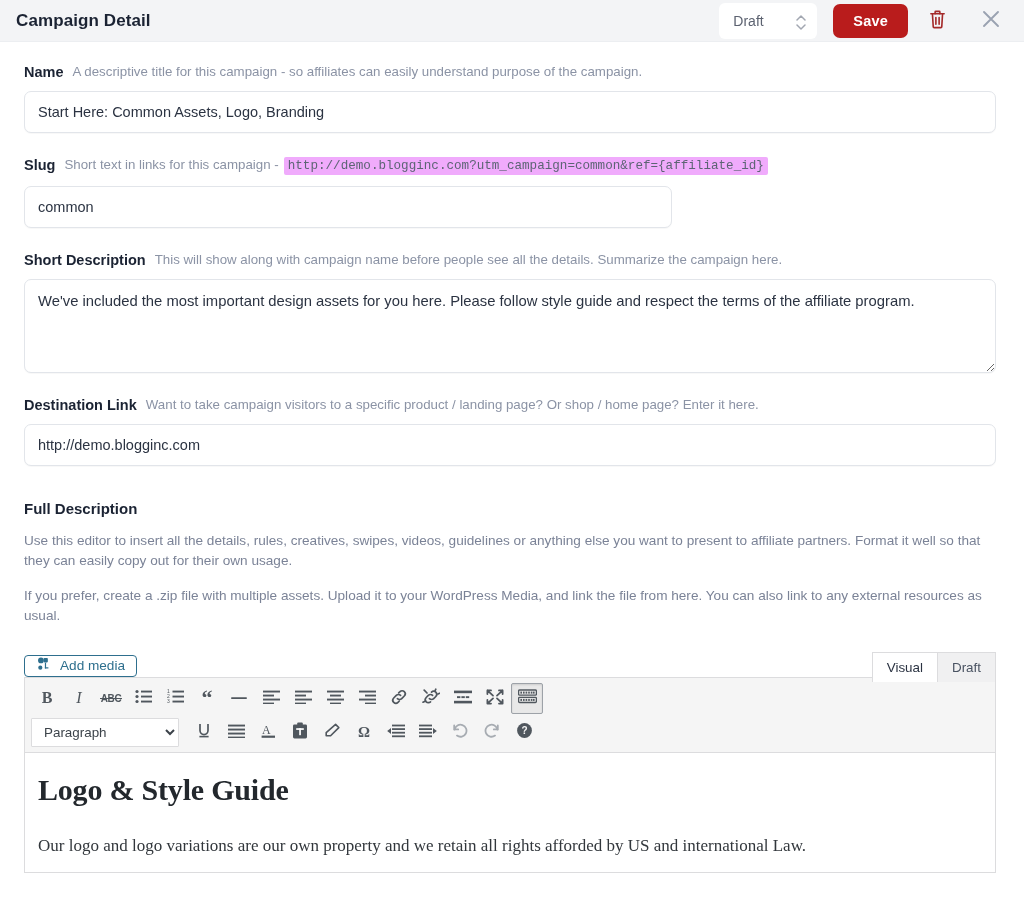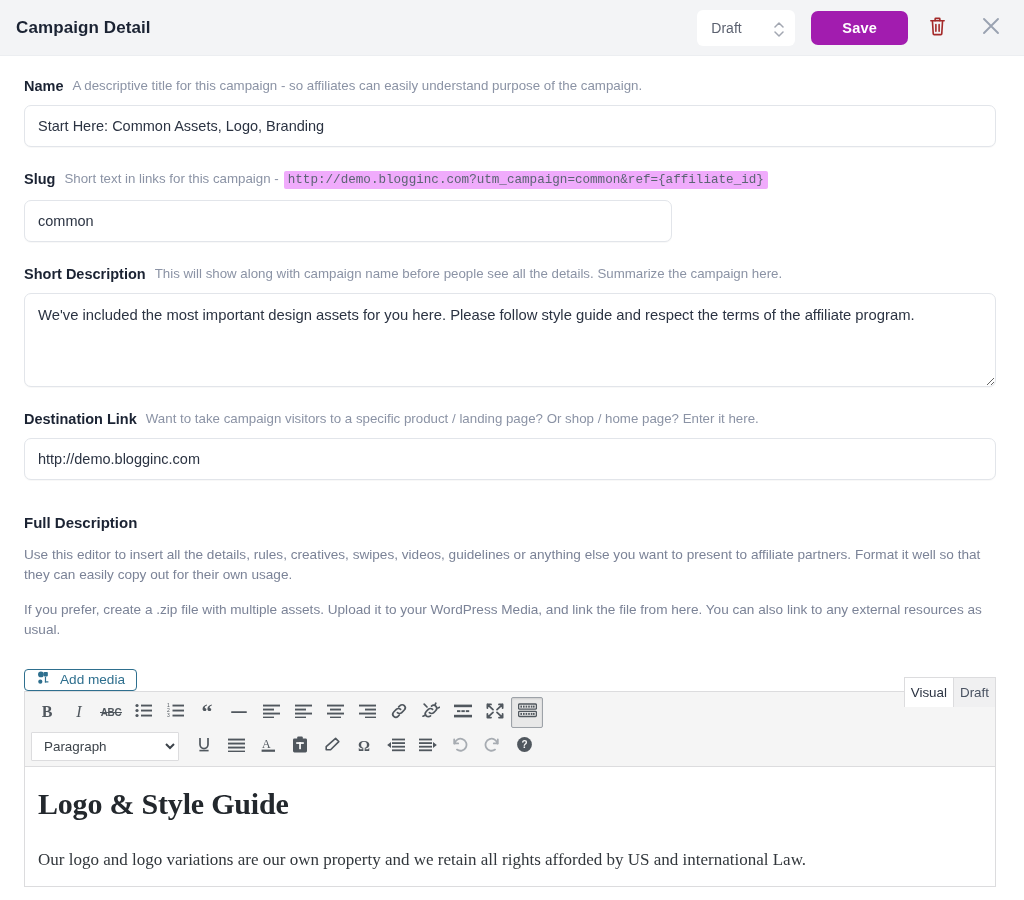--- a/index.html
+++ b/index.html
@@ -7,21 +7,21 @@
   body {
     width:1024px; height:900px; overflow:hidden;
     background:#ffffff;
     font-family:"Liberation Sans", sans-serif;
     color:#1f2937;
     -webkit-font-smoothing:antialiased;
   }
 
   
   .topbar {
-    height:56px;
+    height:42px;
     background:#f3f4f6;
     display:flex; align-items:center;
     padding:0 14px 0 16px;
     border-bottom:1px solid #eceef1;
   }
   .topbar-title {
     font-size:17px; font-weight:bold; color:#1b2333;
     letter-spacing:.1px;
   }
   .topbar-right { margin-left:auto; display:flex; align-items:center; gap:0; }
@@ -34,24 +34,24 @@
     padding:0 10px 0 14px;
     font-size:14px; color:#5c6270;
     cursor:pointer;
   }
   .status-select .val { flex:1; }
   .spin { width:12px; height:20px; position:relative; opacity:.7; }
   .spin svg { position:absolute; left:0; top:2px; }
 
   .save-btn {
     margin-left:16px;
-    background:#a21caf;
+    background:#b91c1c;
     color:#ffffff;
     border:none; border-radius:7px;
-    height:34px; padding:0 31px;
+    height:34px; padding:0 20px;
     font-size:14.5px; font-weight:bold;
     font-family:"Liberation Sans", sans-serif;
     cursor:pointer;
     letter-spacing:.2px;
   }
   .icon-btn {
     background:none; border:none; cursor:pointer;
     display:flex; align-items:center; justify-content:center;
   }
   .trash-btn { margin-left:14px; width:30px; height:34px; }
@@ -139,28 +139,28 @@
     background:#ffffff;
     border:1px solid #2e6f8e;
     border-radius:4px;
     color:#2e6f8e;
     font-size:13.6px;
     font-family:"Liberation Sans", sans-serif;
     cursor:pointer;
   }
   .tabs { margin-left:auto; display:flex; align-items:flex-end; gap:0; }
   .tab {
-    height:30px; padding:0 6px;
+    height:30px; padding:0 14px;
     display:flex; align-items:center;
     font-size:13.4px; color:#4a5362;
     border:1px solid #dcdcde;
     border-bottom:none;
     background:#f0f0f1;
     cursor:pointer;
-    position:relative; top:16px;
+    position:relative; top:5px;
   }
   .tab.active { background:#ffffff; color:#2b3342; z-index:2; }
   .tab.text-tab { margin-left:-1px; }
 
   .mce-toolbar {
     border:1px solid #dcdcde;
     background:#f5f5f5;
     padding:5px 6px 4px 6px;
   }
   .mce-row { display:flex; align-items:center; }

